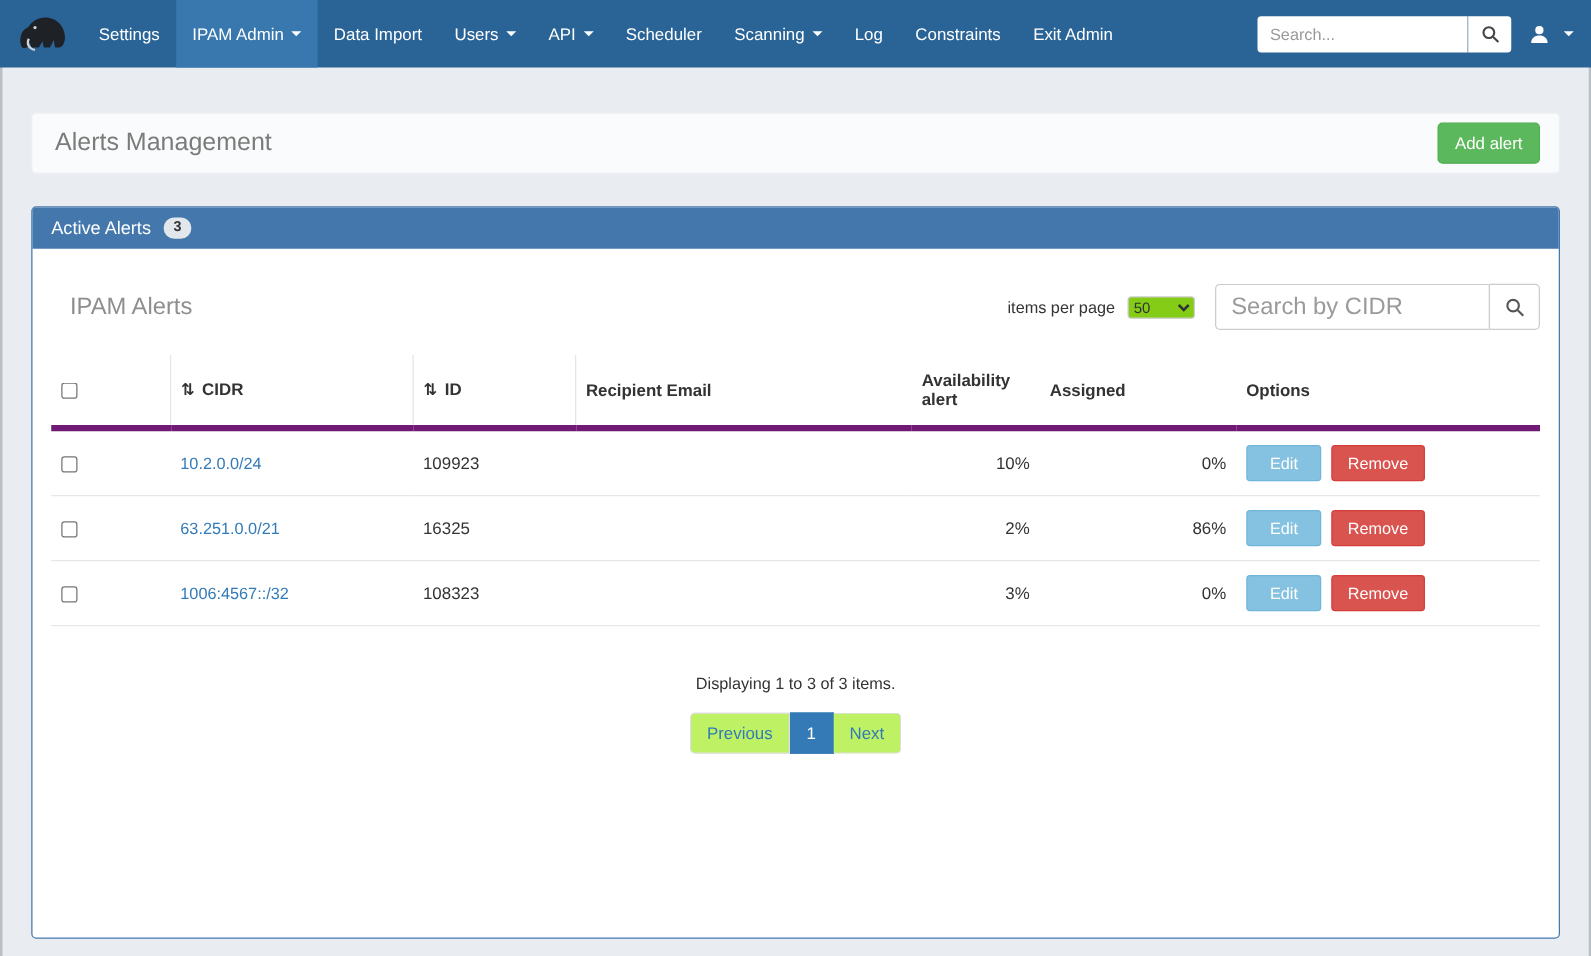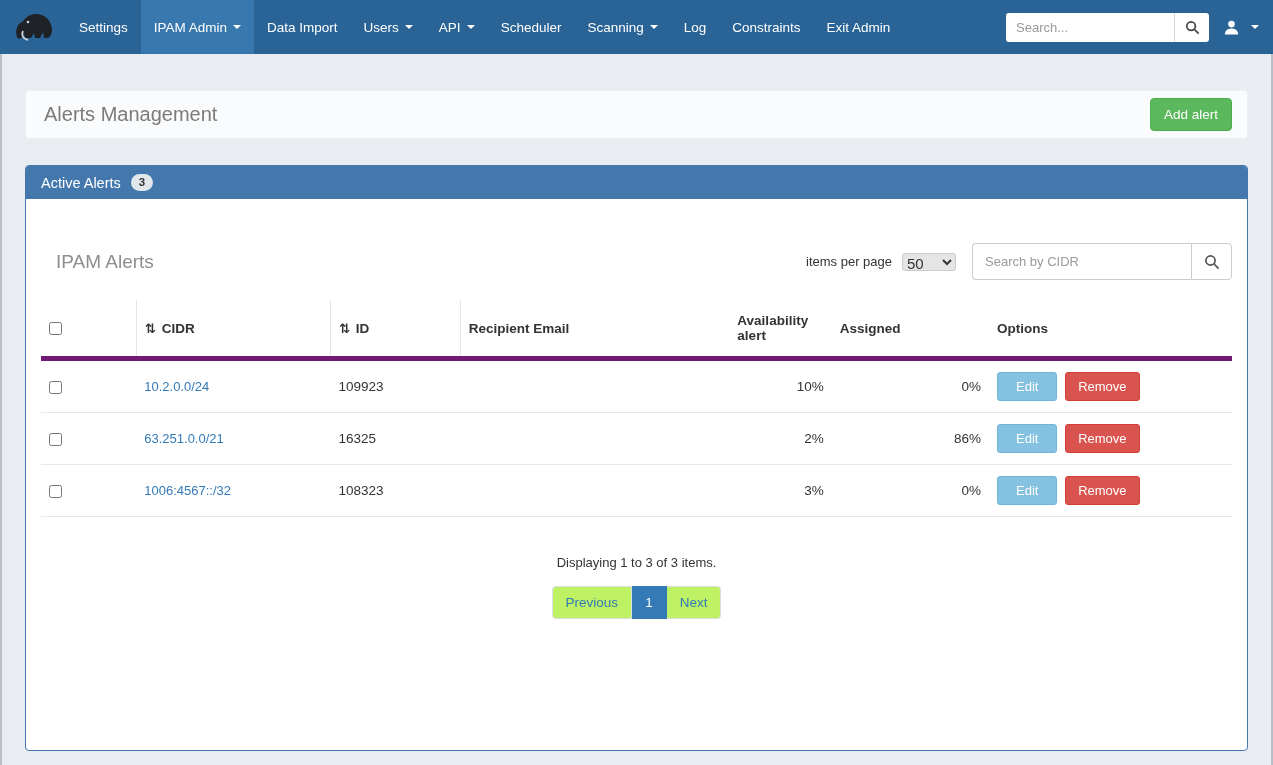--- a/index.html
+++ b/index.html
@@ -88,39 +88,39 @@
     display: flex; align-items: center; gap: 10px;
     padding: 0 15px;
     font-size: 14.5px;
     border-radius: 3px 3px 0 0;
   }
   .badge-count {
     background: #e2e7ec; color: #333;
     font-size: 11.5px; font-weight: bold;
     padding: 3px 8px; border-radius: 10px; line-height: 1;
   }
-  .panel-body { padding: 16px 15px 20px; min-height: 551px; }
+  .panel-body { padding: 0 15px 20px; min-height: 551px; }
 
   
   .table-toolbar { display: flex; align-items: center; padding: 28px 0 20px; }
   .table-title { font-size: 19px; color: #8e8e8e; font-weight: normal; margin: 0 0 0 15px; }
   .toolbar-right { margin-left: auto; display: flex; align-items: center; }
   .ipp-label { font-size: 13px; color: #333; margin-right: 10px; }
   .ipp-select {
     height: 18px; width: 54px;
     border: 1px solid #ccc; border-radius: 3px;
-    font-size: 15px; color: #333; background: #e5e5e5;
+    font-size: 12px; color: #333; background: #84cc16;
     margin-right: 16px;
     font-family: inherit;
   }
   .cidr-search { display: flex; height: 37px; }
   .cidr-search input {
     width: 219px; border: 1px solid #ccc; border-right: none;
     border-radius: 4px 0 0 4px; padding: 0 12px;
-    font-size: 13px; color: #333; outline: none;
+    font-size: 19px; color: #333; outline: none;
   }
   .cidr-search input::placeholder { color: #9a9a9a; }
   .cidr-search button {
     width: 41px; background: #fff; border: 1px solid #ccc;
     border-radius: 0 4px 4px 0;
     display: flex; align-items: center; justify-content: center;
   }
 
   
   .alerts-table {

